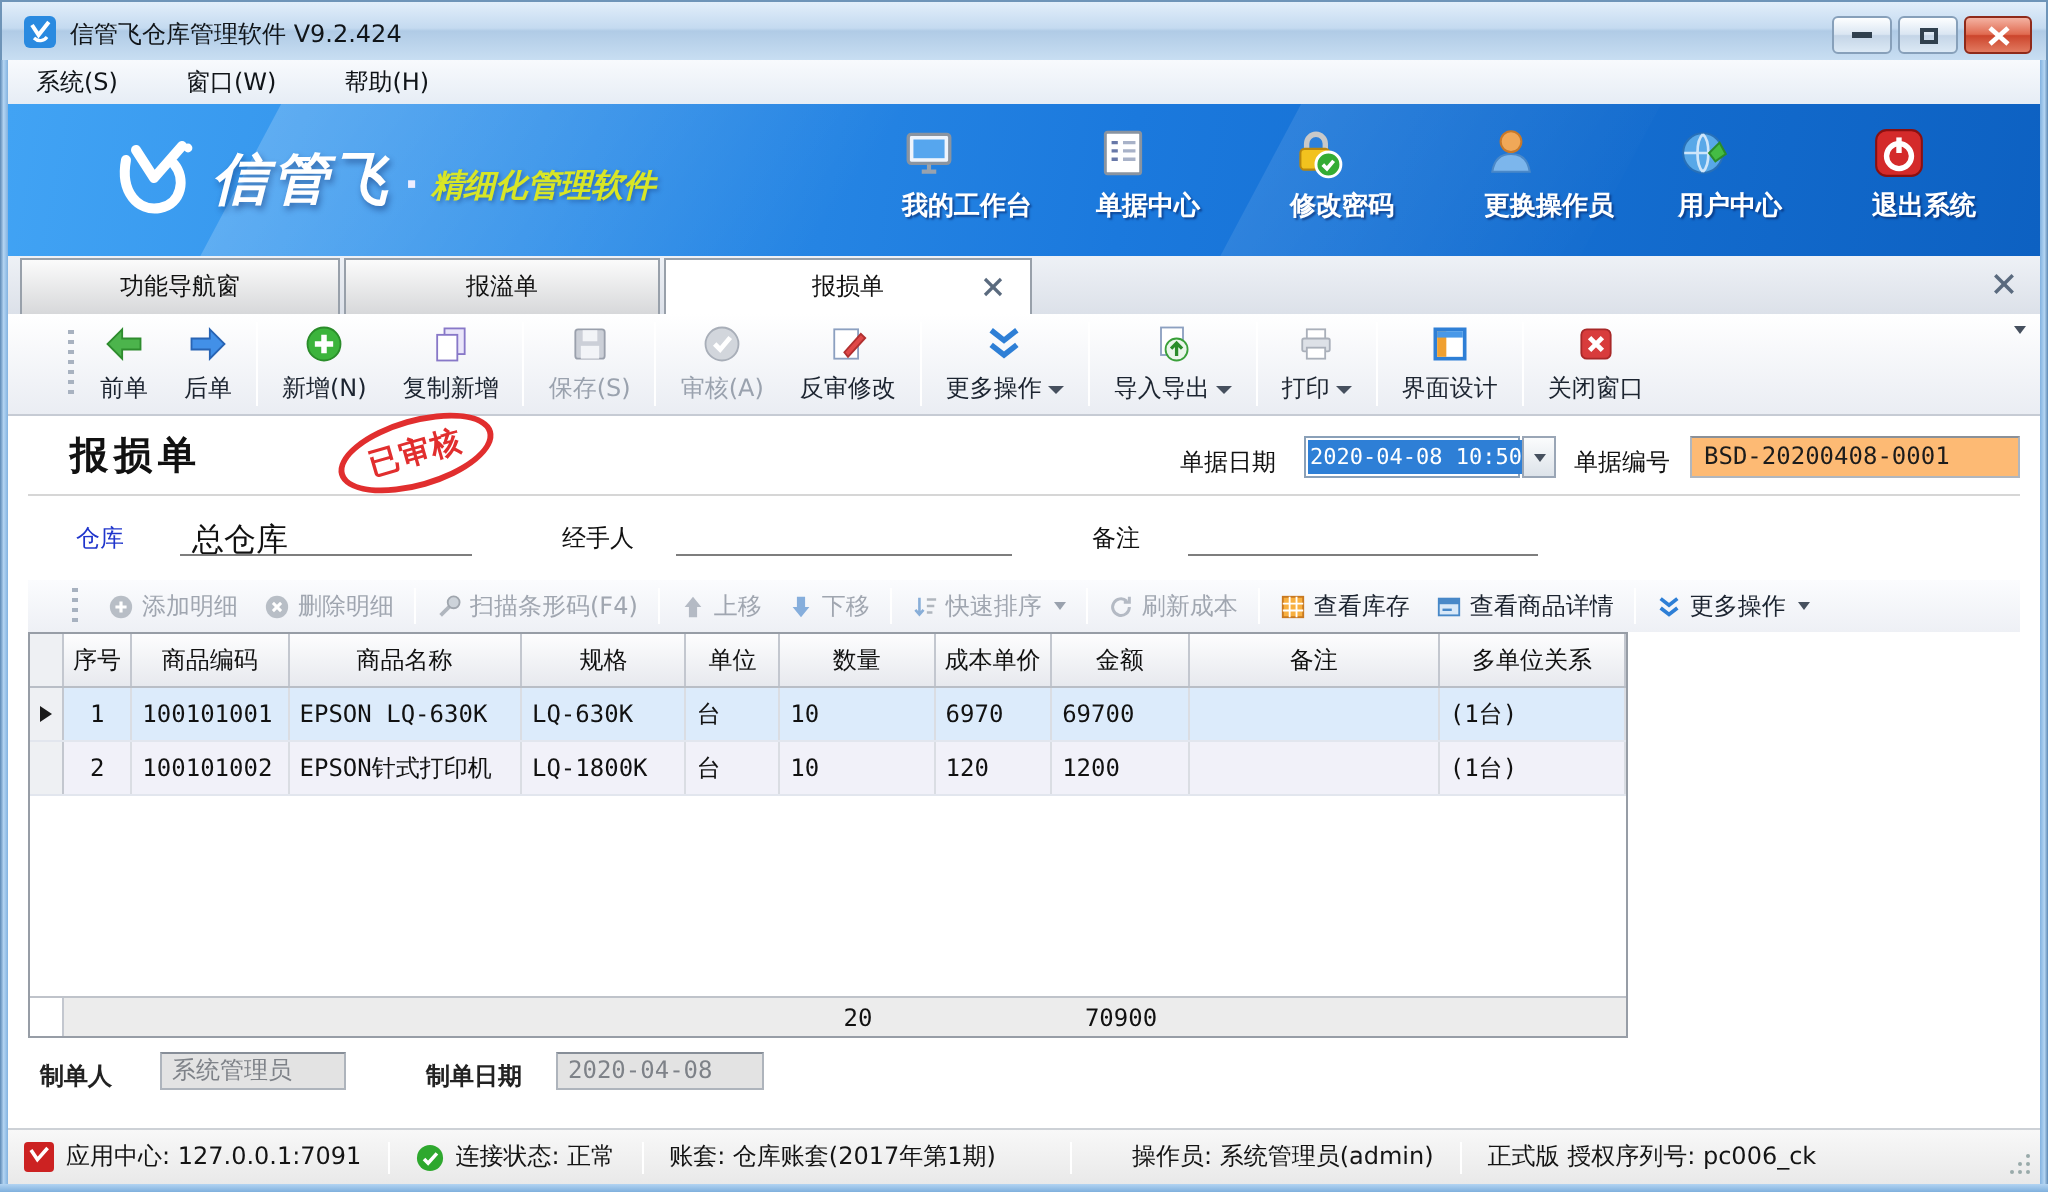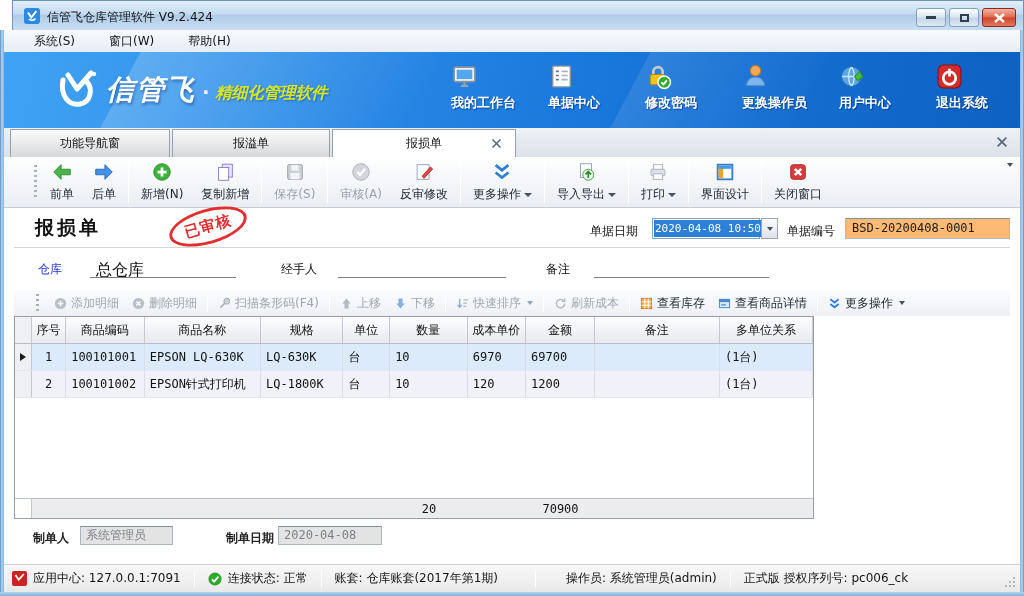--- a/index.html
+++ b/index.html
@@ -1,21 +1,21 @@
 <!DOCTYPE html>
 <html><head>
 <meta charset="utf-8">
 <style>
   * { margin:0; padding:0; box-sizing:border-box; }
   html,body { background:#555; }
   body { font-family:"DejaVu Sans","Liberation Sans",sans-serif; }
   .screen { position:relative; width:1024px; height:596px; background:#fff; overflow:hidden; font-size:12px; color:#111; }
 
   
-  .titlebar { position:absolute; top:0; left:12px; right:0; height:30px;
+  .titlebar { position:absolute; top:0; left:0; right:0; height:30px;
     background:linear-gradient(180deg,#e2eefa 0%,#c4daf0 45%,#b0cbe6 50%,#c8def2 100%);
     border:1px solid #6e94b8; border-bottom:none; }
   .tb-icon { position:absolute; left:11px; top:7px; width:16px; height:16px; }
   .tb-title { position:absolute; left:34px; top:8px; font-size:12px; color:#101418; }
   .win-btns { position:absolute; right:7px; top:7px; display:flex; gap:3px; }
   .wbtn { width:30px; height:19px; border:1px solid #87a0ba; border-radius:3px;
     background:linear-gradient(#fdfeff,#dae6f2 48%,#c4d5e7 52%,#dce9f5);
     display:flex; align-items:center; justify-content:center; }
   .wbtn.close { width:34px; border-color:#8f2a1a;
     background:linear-gradient(#f4b2a2,#e06a50 48%,#cc452c 52%,#e27a60); }
@@ -24,21 +24,21 @@
 
   .win-edge-l { position:absolute; left:0; top:30px; bottom:0; width:4px;
     background:linear-gradient(90deg,#5c88b4,#b3d4f2 45%,#82b2e0); z-index:50; }
   .win-edge-r { position:absolute; right:0; top:30px; bottom:0; width:4px;
     background:linear-gradient(90deg,#82b2e0,#b3d4f2 55%,#5c88b4); z-index:50; }
   .win-edge-b { position:absolute; left:0; right:0; bottom:0; height:4px;
     background:linear-gradient(#b3d4f2,#7fb0dd); z-index:51; }
 
   .menubar { position:absolute; top:30px; left:4px; right:4px; height:22px;
     background:linear-gradient(#f8fafd,#e6edf5); display:flex; align-items:center;
-    padding-left:26px; gap:26px;text-align:right; }
+    padding-left:10px; gap:26px;text-align:right; }
   .menu-item { font-size:12px; color:#101418; padding:2px 4px; }
 
   
   .bluehead { position:absolute; top:52px; left:4px; right:4px; height:76px; overflow:hidden;
     background:linear-gradient(100deg,#41a3f4 0%,#1b79dd 55%,#0d61c2 100%); }
   .bluehead::before { content:""; position:absolute; left:110px; top:-40px; width:430px; height:180px;
     background:linear-gradient(100deg,rgba(255,255,255,.20),rgba(255,255,255,0) 70%);
     transform:skewX(-28deg); }
   .bluehead::after { content:""; position:absolute; left:620px; top:-40px; width:180px; height:180px;
     background:linear-gradient(100deg,rgba(255,255,255,.10),rgba(255,255,255,0));
@@ -136,21 +136,21 @@
   .grow.r1 { background:#dcebfb; border-bottom:1px solid #e2e6ee; }
   .grow.r2 { background:#f1f1f9; border-bottom:1px solid #e2e6ee; }
   .marker-arrow { width:0; height:0; border-top:4px solid transparent; border-bottom:4px solid transparent; border-left:6px solid #1a1a1a; }
   .gempty { height:100px; background:#fff; }
   .gsum { display:flex; height:20px; background:#ececec; border-top:1px solid #bfc3ca; align-items:center; }
   .gsum .gcell { border-right:none; height:100%; justify-content:center;
     font-family:"DejaVu Sans Mono","Liberation Mono",monospace; }
   .gsum .c-m { background:#fff; border-right:1px solid #c3c7cf; height:100%; }
 
   
-  .ft-label { position:absolute; font-size:12px; color:#222; font-weight:bold;margin-left:13px; }
+  .ft-label { position:absolute; font-size:12px; color:#222; font-weight:bold; }
   .ft-field { position:absolute; height:19px; background:#e3e3e3; border:1px solid #aeb4bc; border-top-color:#878e98;
     font-size:12px; color:#7e8setting288; color:#7e8288; line-height:16px; padding-left:5px;
     font-family:"DejaVu Sans Mono","Liberation Mono",monospace; }
 
   
   .statusbar { position:absolute; left:4px; right:4px; top:564px; height:28px;
     background:linear-gradient(#f8f8f8,#e9e9e9); border-top:1px solid #cdd1d6;
     display:flex; align-items:center; font-size:12px; color:#141414; }
   .sseg { display:flex; align-items:center; gap:6px; padding:0 13px; white-space:nowrap; }
   .sseg svg { flex:none; }

